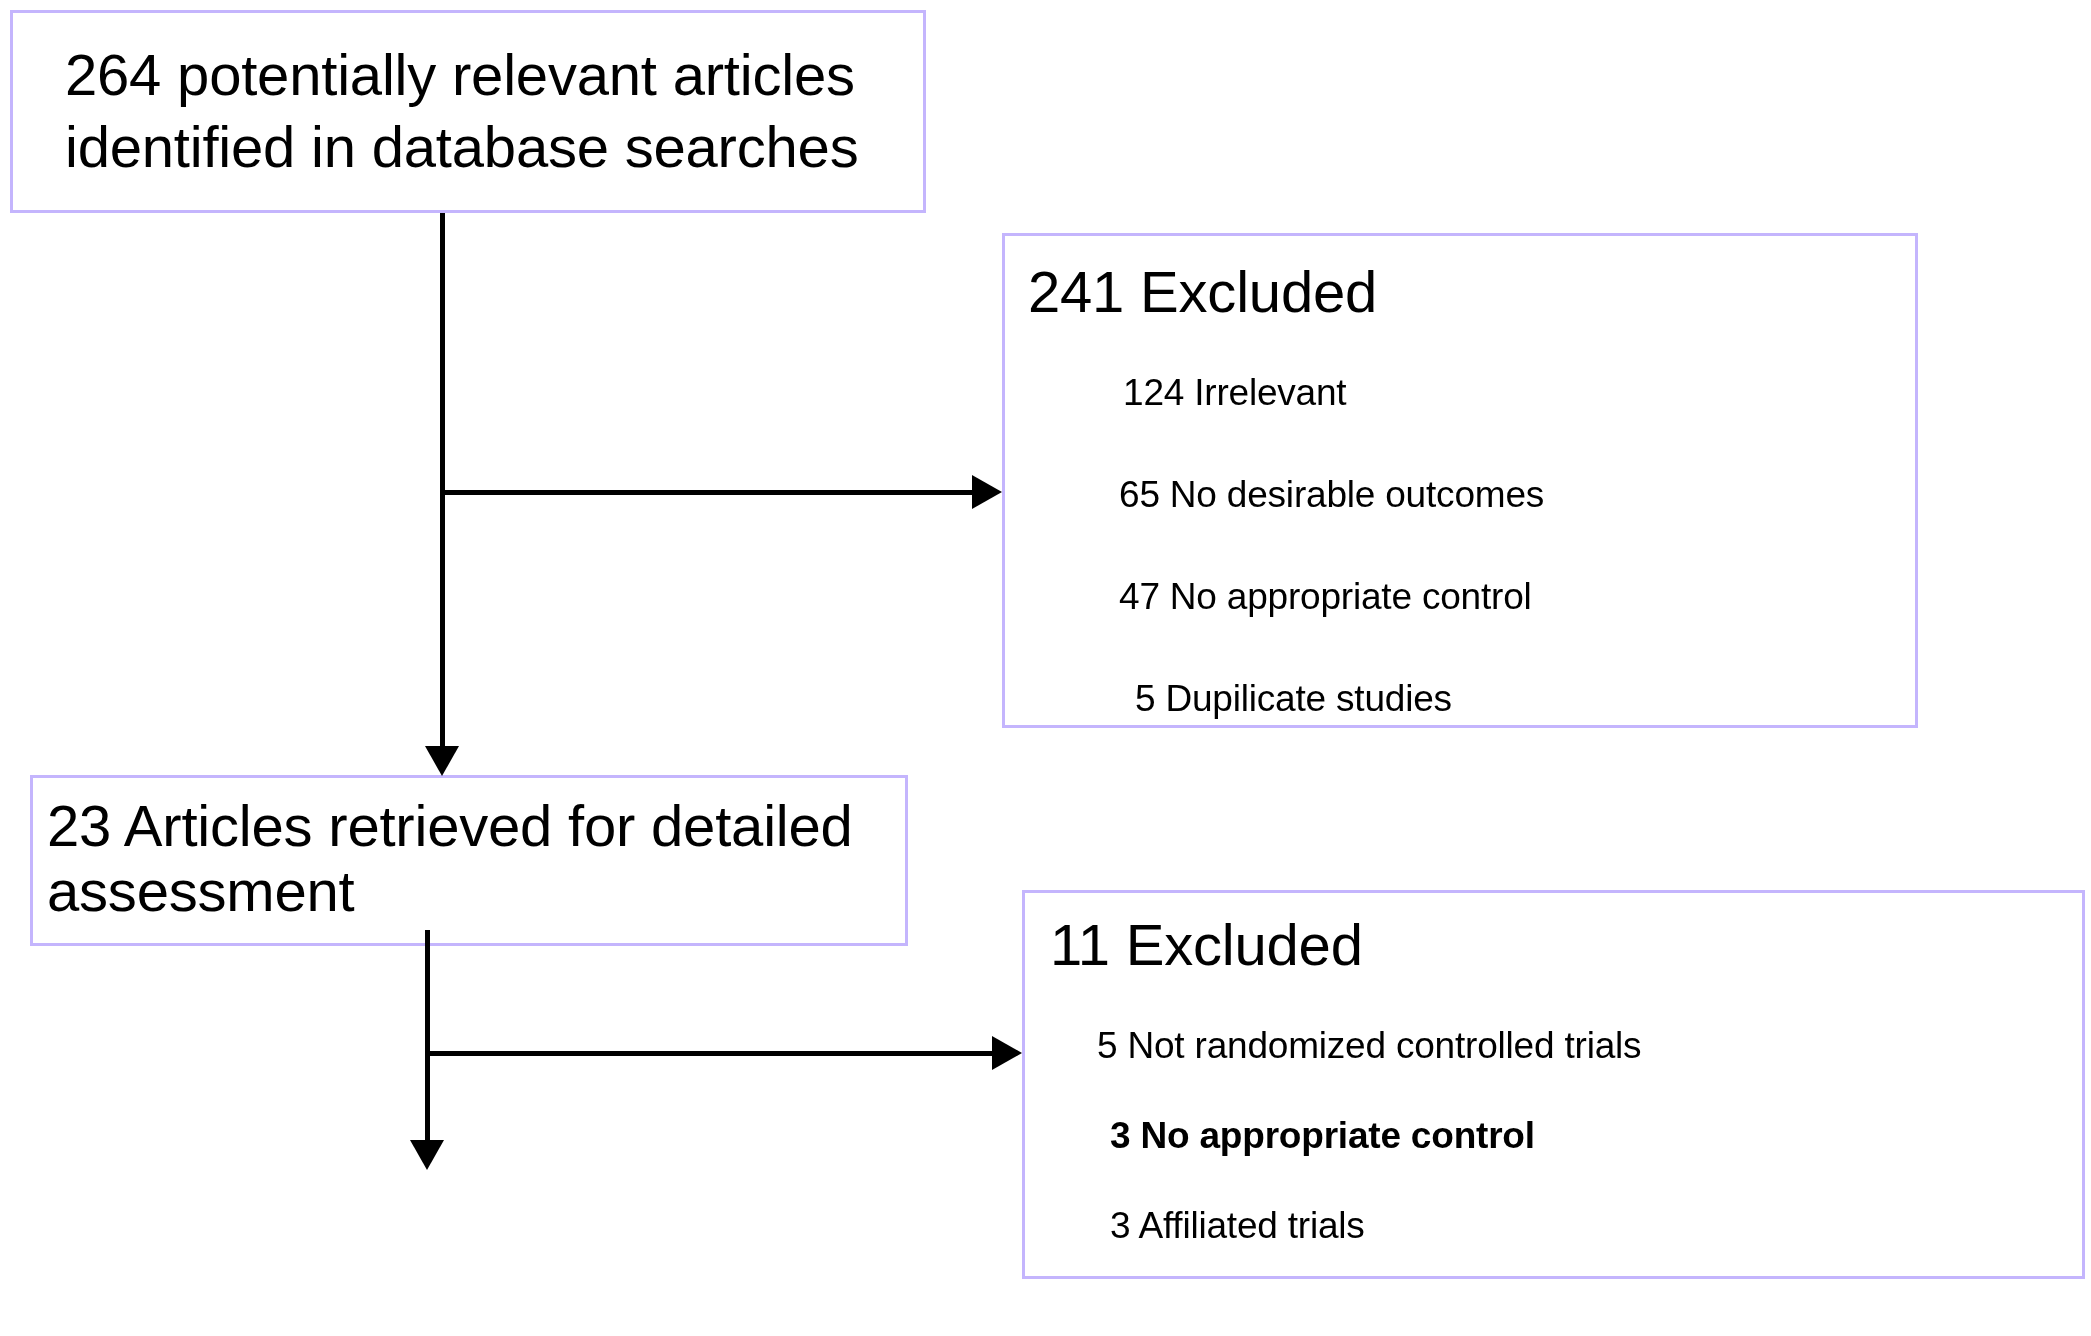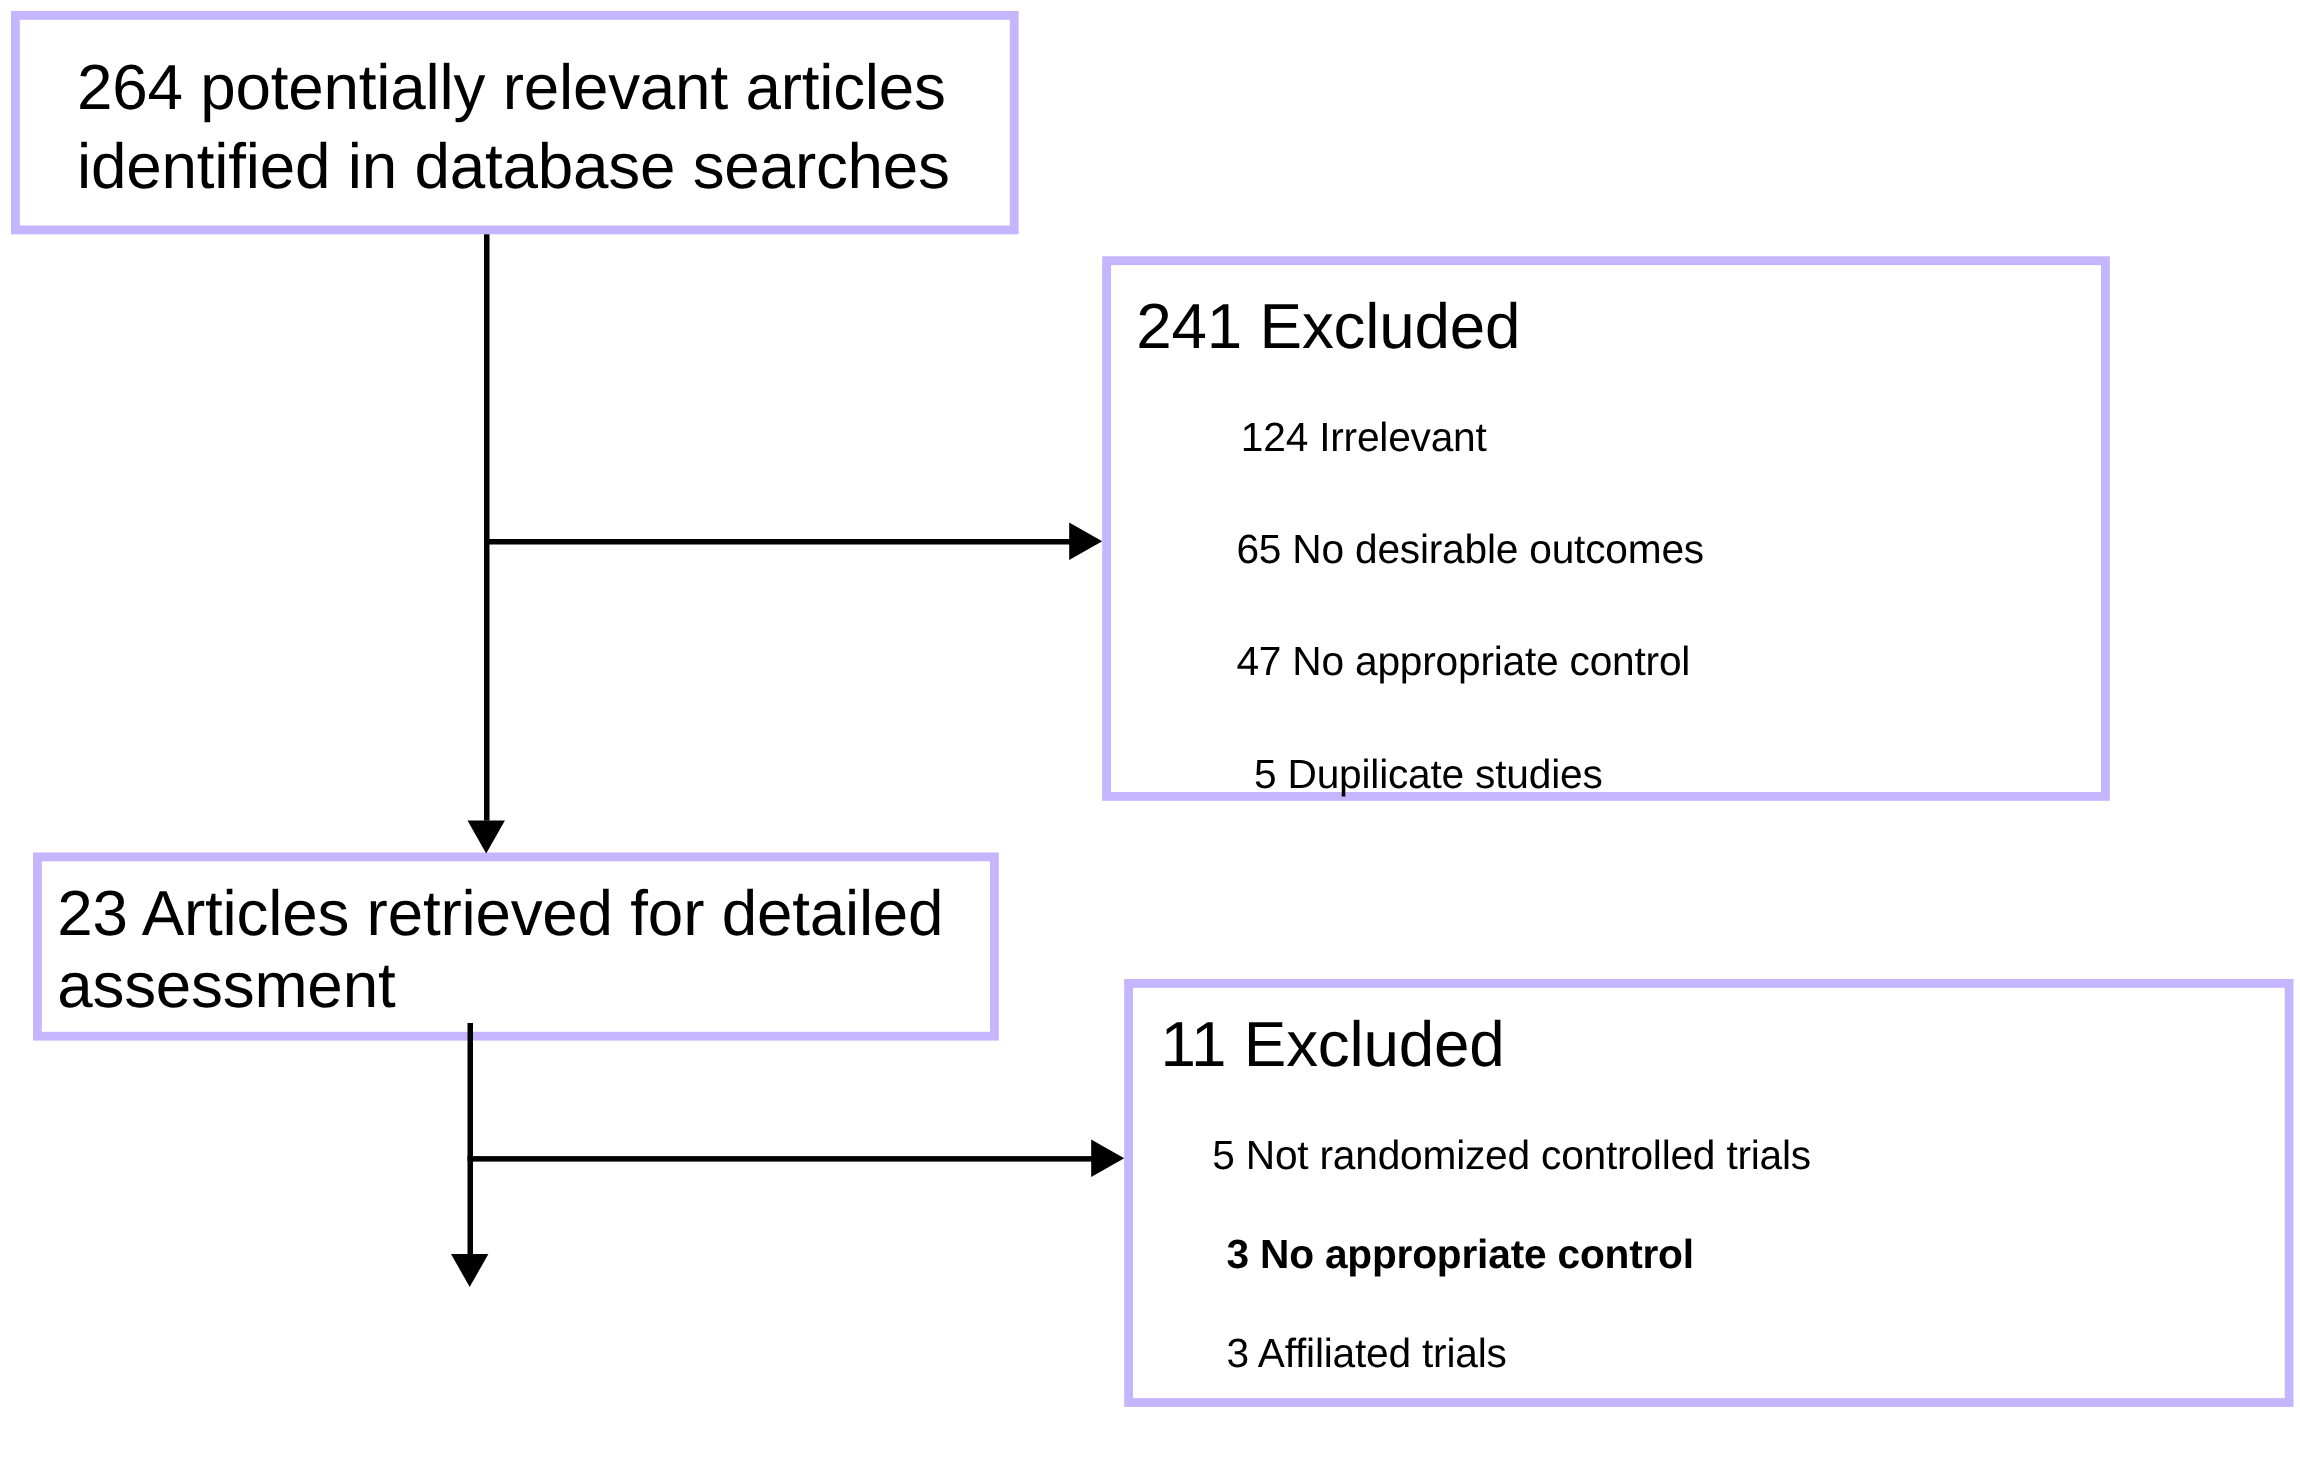--- a/index.html
+++ b/index.html
@@ -14,21 +14,21 @@
   #flowchart {
     position: relative;
     width: 2091px;
     height: 1336px;
     background: #ffffff;
     overflow: hidden;
   }
   .node {
     position: absolute;
     box-sizing: border-box;
-    border: 8px solid #c4b5fd;
+    border: 3px solid #c4b5fd;
     background: #ffffff;
   }
   .node-text {
     position: absolute;
     left: 0;
     top: 0;
     width: 100%;
     padding: 0;
     margin: 0;
   }

